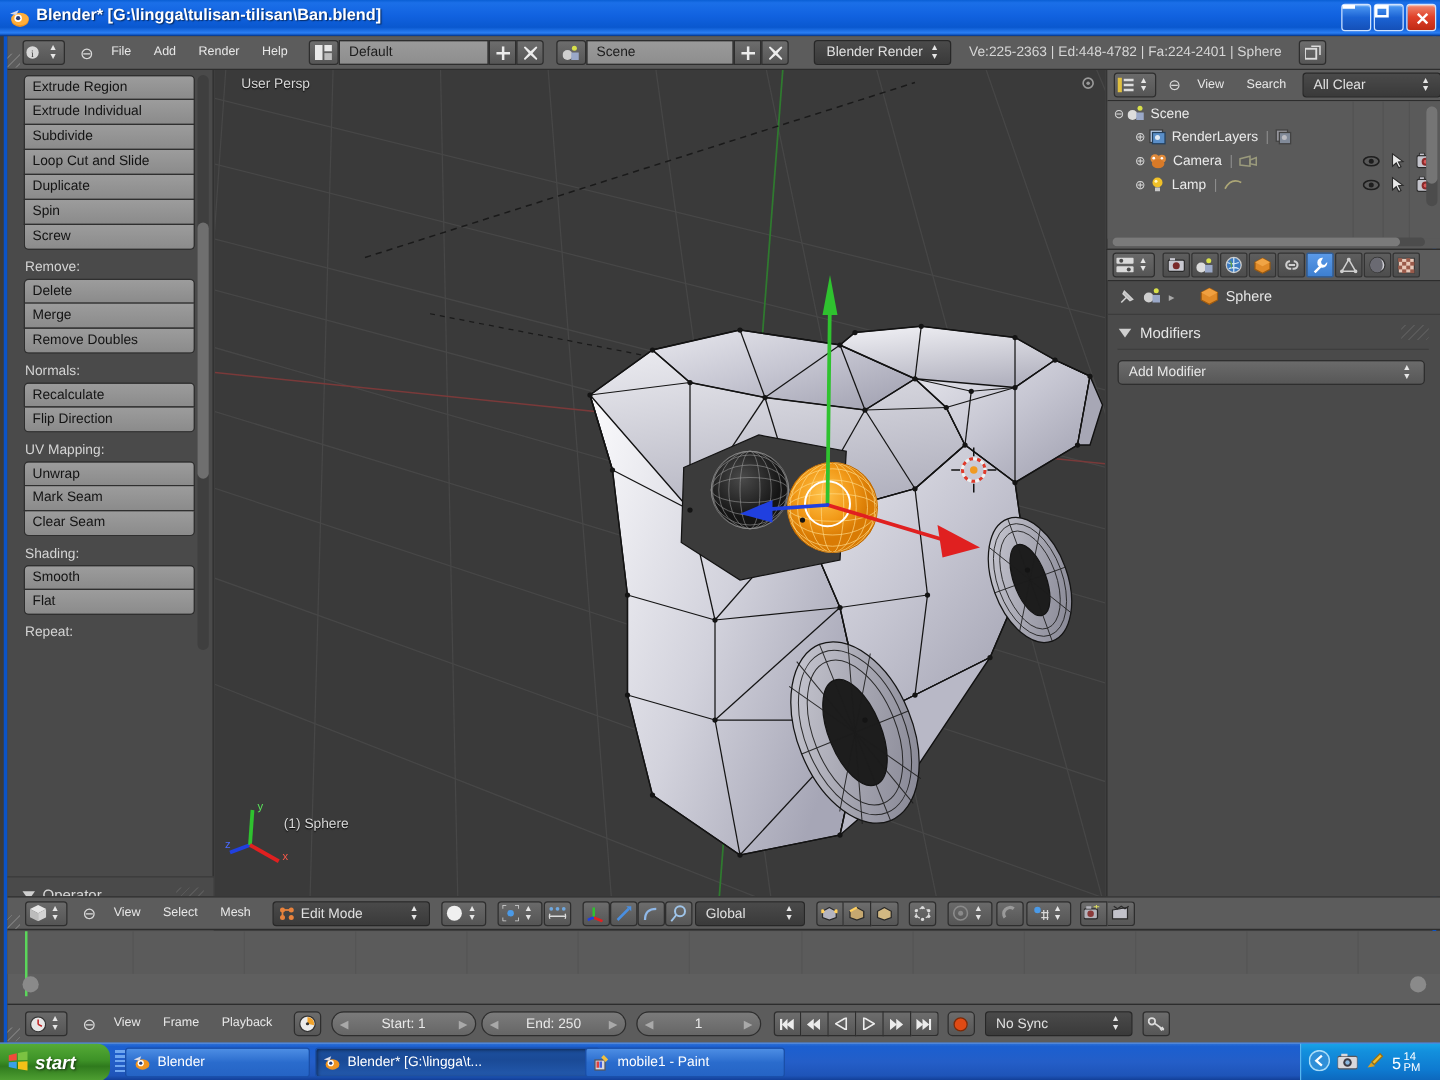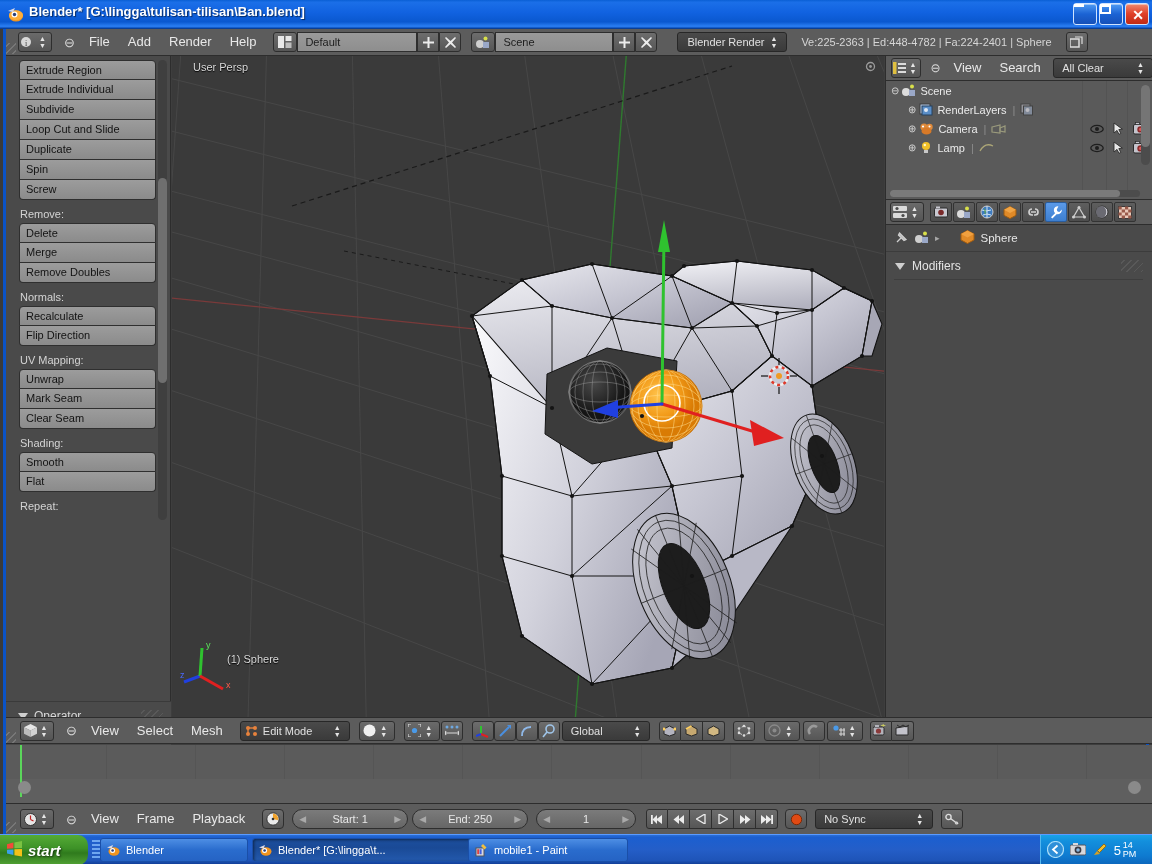--- a/index.html
+++ b/index.html
@@ -49,21 +49,21 @@
     border-left:3px solid #0a53c8; border-right:3px solid #0a53c8;
   }
   #blender-inner { position:absolute; left:0; top:0; width:1146px; height:805px; }
 
   
   #infoheader {
     position:absolute; left:0; top:0; width:1146px; height:27px;
     background:#5c5c5c; border-bottom:1px solid #2d2d2d;
     display:flex; align-items:center; padding-left:6px;
   }
-  .hdr-menu { color:#e8e8e8; font-size:13px; padding:0 9px; line-height:20px; cursor:default; }
+  .hdr-menu { color:#e8e8e8; font-size:10px; padding:0 9px; line-height:20px; cursor:default; }
 
   
   .bw {
     background:linear-gradient(to bottom,#6a6a6a,#555555);
     border:1px solid #2e2e2e; border-radius:3px;
     color:#e4e4e4; display:flex; align-items:center; justify-content:center;
     height:20px; font-size:11px;
   }
   .bw-dark {
     background:linear-gradient(to bottom,#4a4a4a,#3a3a3a);
@@ -752,21 +752,21 @@
               <i>▼</i>
             </span>
       </div>
       <div style="width:7px;"></div>
       <div style="color:#d9d9d9;font-size:13px;padding:0 5px;">⊖</div>
       <div class="hdr-menu">View</div>
       <div class="hdr-menu">Select</div>
       <div class="hdr-menu">Mesh</div>
       <div style="width:8px;"></div>
 
-      <div class="bw-dark" style="width:110px;padding-left:4px;position:relative;">
+      <div class="bw-dark" style="width:126px;padding-left:4px;position:relative;">
         <span style="display:flex;margin-right:5px;">
           <svg width="13" height="12" viewBox="0 0 13 12">
             <circle cx="3" cy="3" r="2" fill="#e8823c"></circle>
                 <circle cx="10" cy="3" r="2" fill="#e8823c"></circle>
             <circle cx="3" cy="9" r="2" fill="#e8823c"></circle>
                 <circle cx="10" cy="9" r="2" fill="#e8823c"></circle>
             <rect x="3" y="2.3" width="7" height="1.4" fill="#e8823c"></rect>
                 <rect x="2.3" y="3" width="1.4" height="6" fill="#e8823c"></rect>
           </svg>
         </span>
@@ -1327,20 +1327,27 @@
         </span>
         <span class="bc-text">Sphere</span>
       </div>
       <div id="pr-modpanel">
         <div style="position:relative;height:22px;display:flex;align-items:center;padding-left:9px;gap:7px;margin-top:3px;">
           <span class="tri"></span>
           <span style="color:#e4e4e4;font-size:12px;">Modifiers</span>
           <span class="griphandle" style="right:10px;top:5px;"></span>
         </div>
         <div style="height:1px;background:#3e3e3e;margin:2px 10px 0 8px;"></div>
+        <div class="addmod">
+          <span>Add Modifier</span>
+          <span class="arrows" style="position:absolute;right:7px;">
+                <i>▲</i>
+                <i>▼</i>
+              </span>
+        </div>
       </div>
     </div>
 
   </div>
   </div>
 
   <div id="taskbar">
     <div id="startbtn">
       <span>
         <svg width="17" height="16" viewBox="0 0 17 16">

